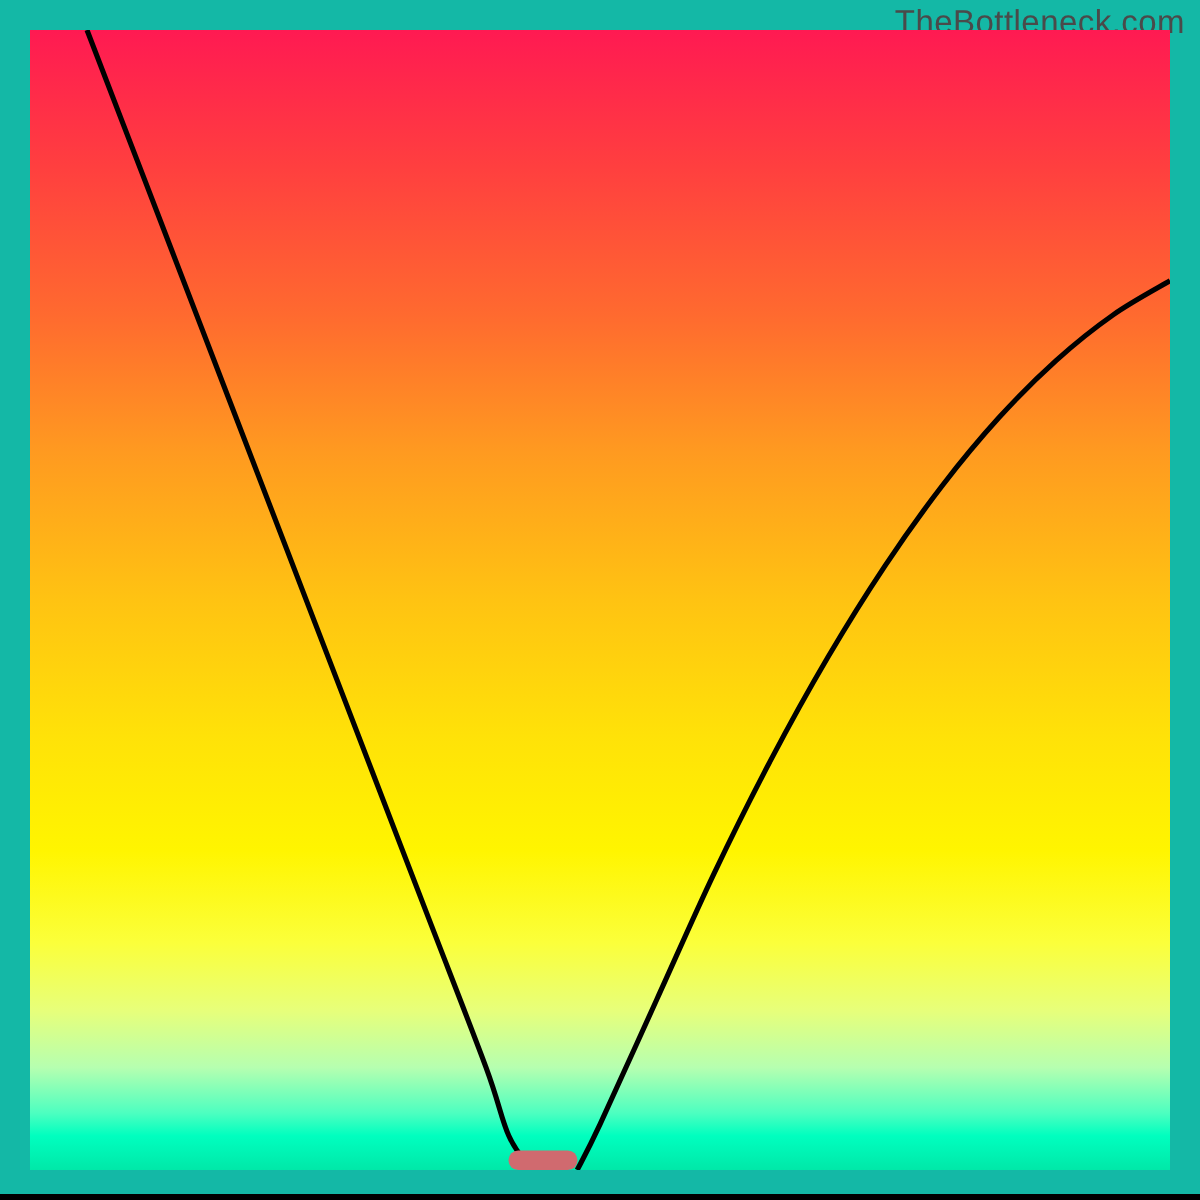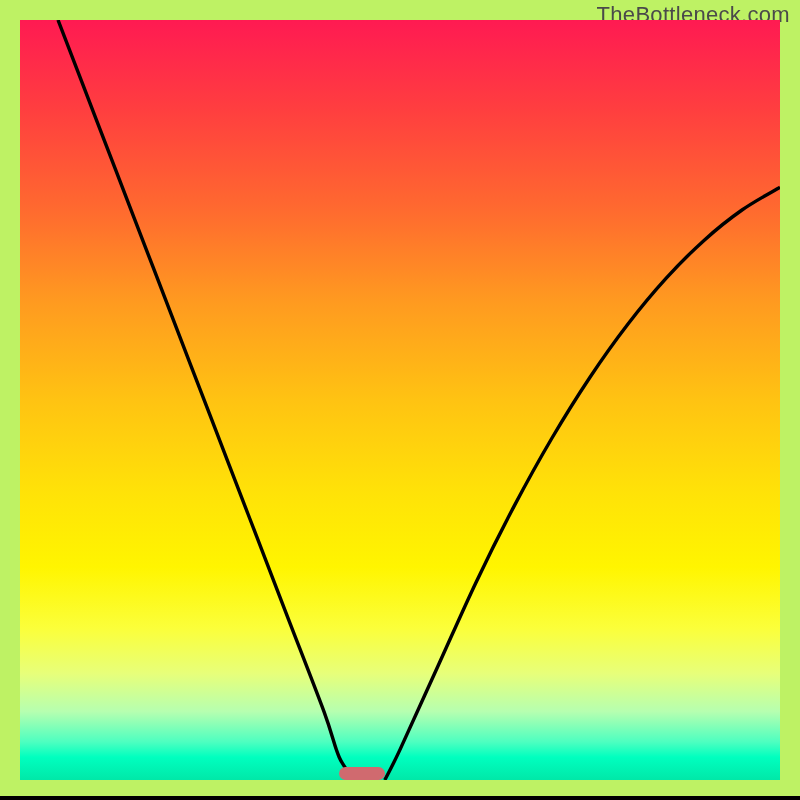--- a/index.html
+++ b/index.html
@@ -8,21 +8,21 @@
     width: 800px;
     height: 800px;
     background: #000;
     font-family: Arial, Helvetica, sans-serif;
     overflow: hidden;
   }
   .frame {
     position: relative;
     width: 800px;
     height: 796px;
-    background: #bef264;
+    background: #14b8a6;
   }
   .plot {
     position: absolute;
     left: 20px;
     top: 20px;
     width: 760px;
     height: 760px;
     background: linear-gradient(to bottom,
       #ff1a52 0%,
       #ff3f3f 12%,

